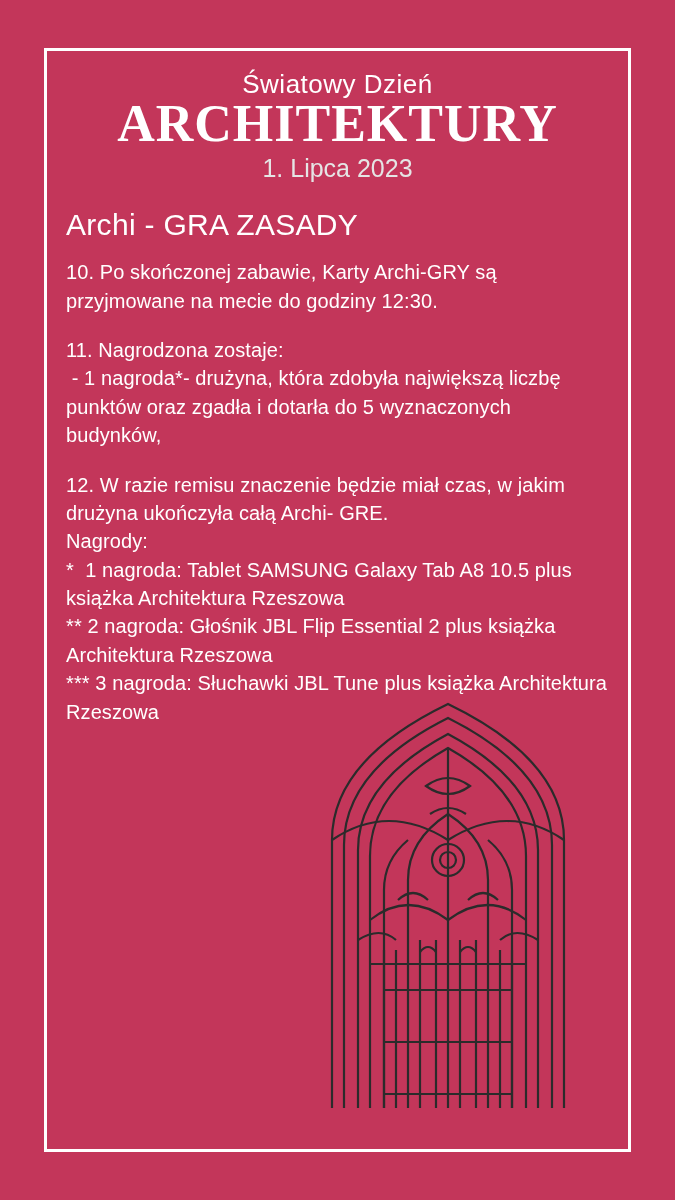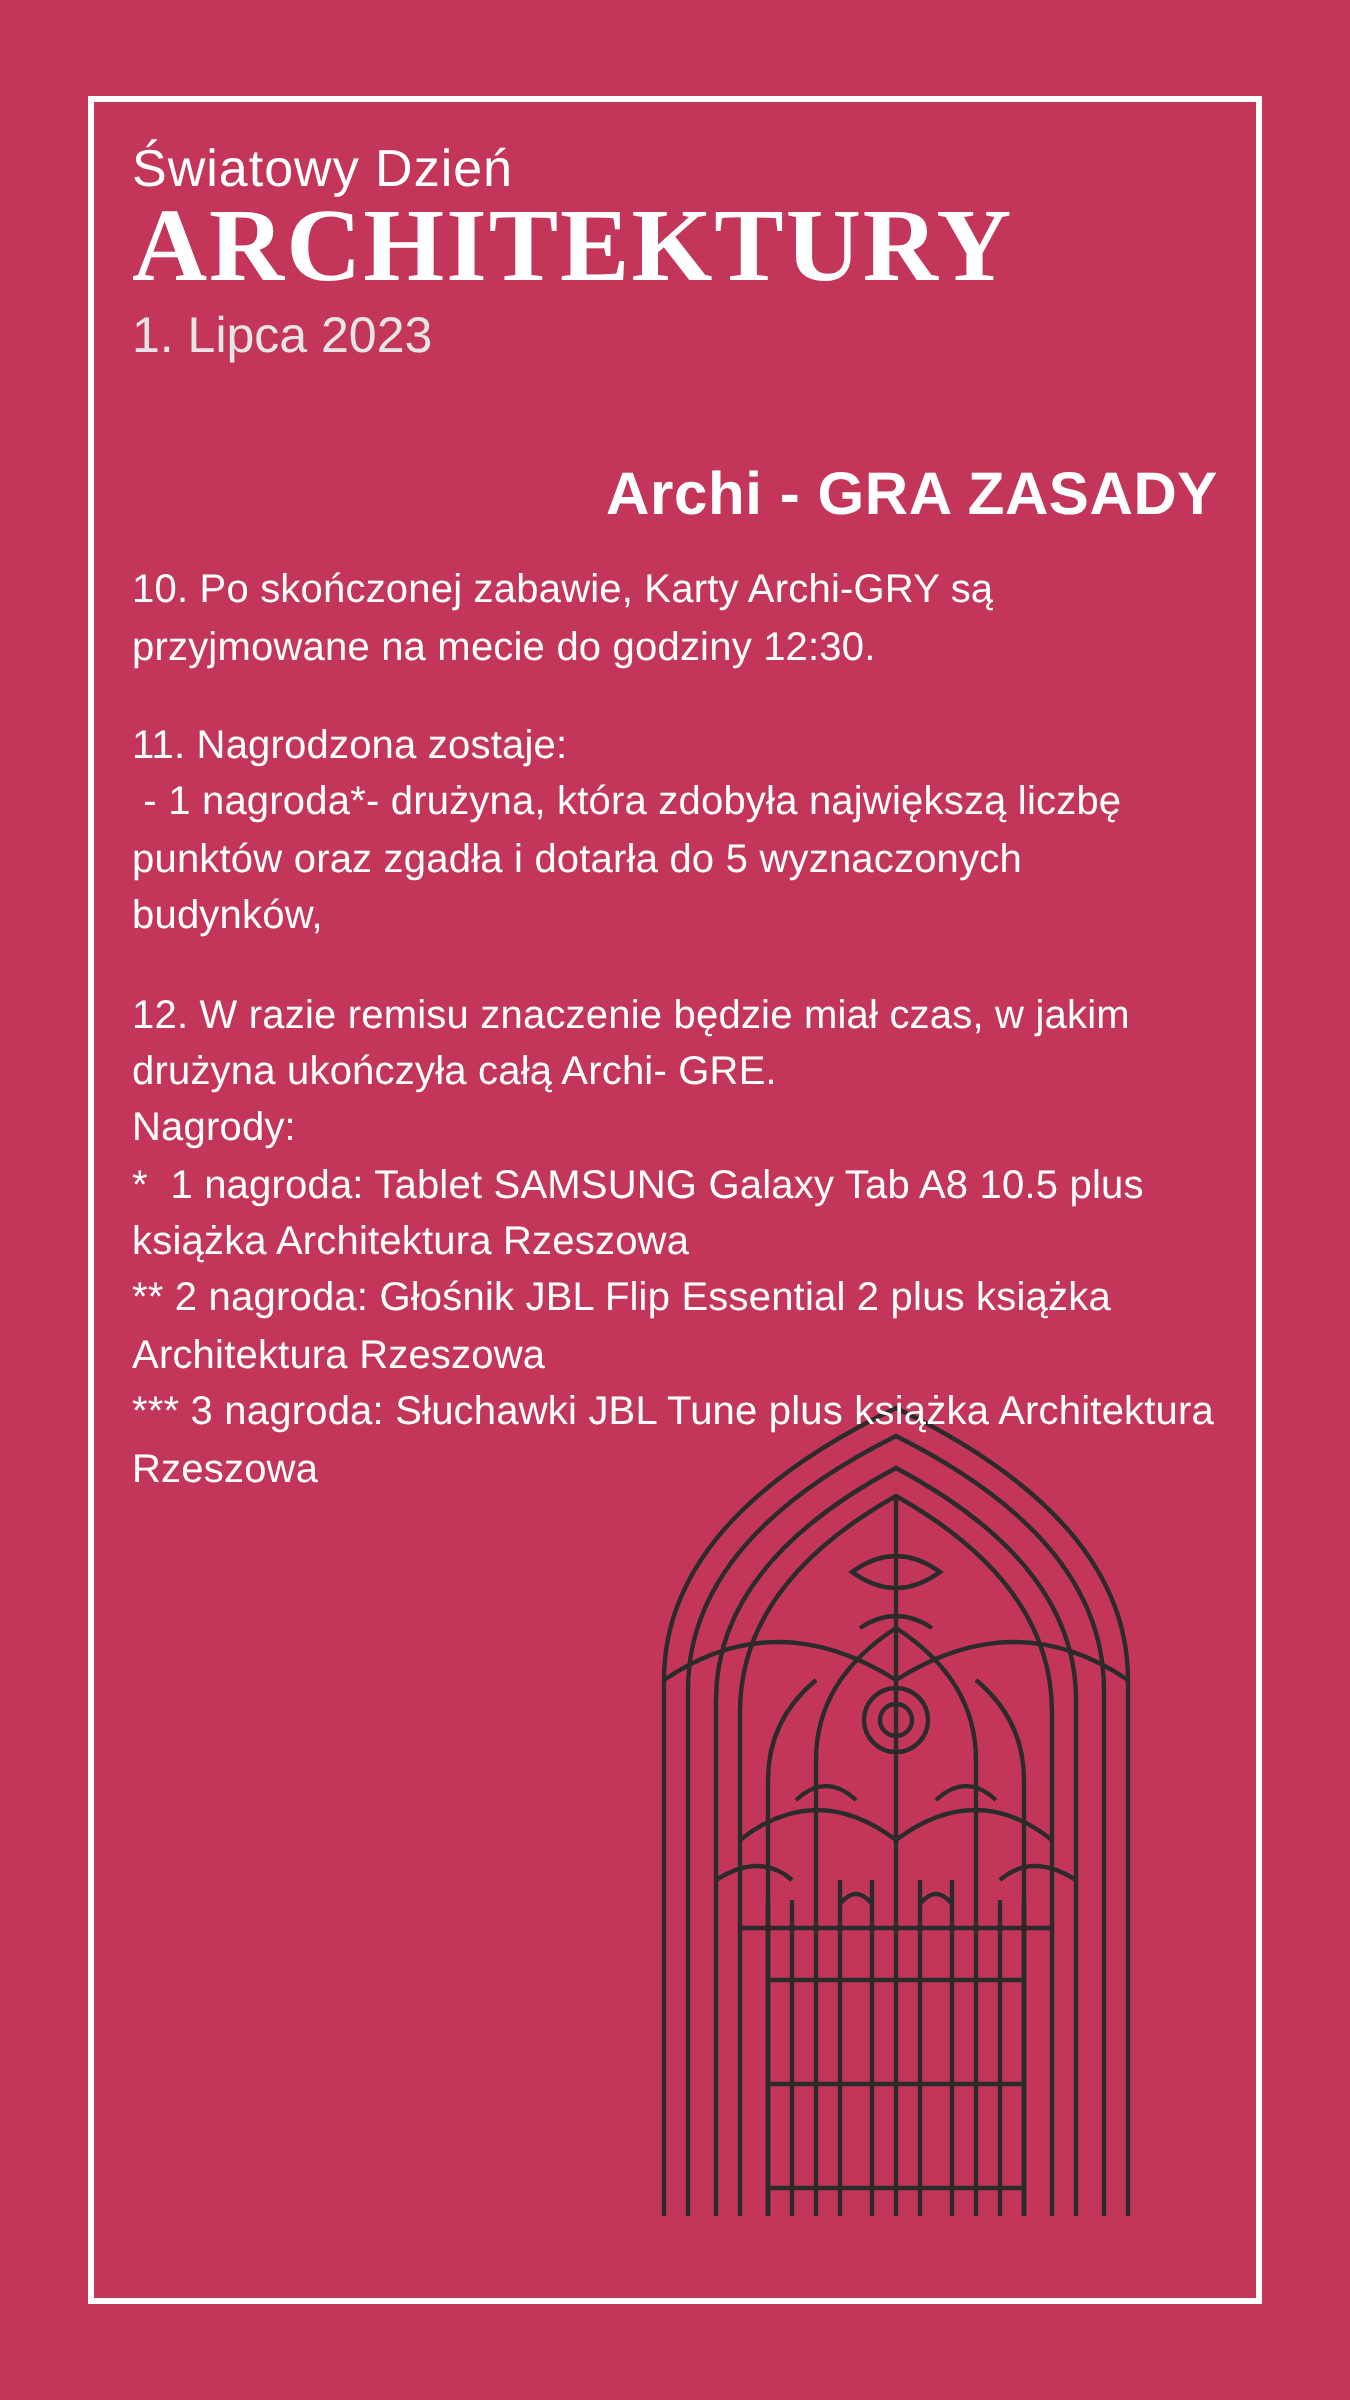--- a/index.html
+++ b/index.html
@@ -34,20 +34,21 @@
     position: absolute;
     left: 66px;
     top: 62px;
     width: 543px;
     height: 1078px;
     box-sizing: border-box;
     color: #ffffff;
     z-index: 3;
   }
   .header {
+    text-align: center;
     margin-top: 8px;
   }
   .header .line-1 {
     font-size: 26px;
     letter-spacing: 0.5px;
     color: #ffffff;
     font-family: "Liberation Sans", sans-serif;
     font-weight: 400;
     line-height: 1.1;
   }
@@ -60,26 +61,25 @@
     line-height: 1.05;
     margin-top: -2px;
   }
   .header .line-3 {
     font-size: 25px;
     color: #e5e5e5;
     margin-top: 2px;
     line-height: 1.2;
   }
   .subtitle {
-    text-align: right;
+    text-align: left;
     font-size: 30px;
-    margin-top: 48px;
+    margin-top: 25px;
     margin-bottom: 16px;
     letter-spacing: 0.3px;
-    font-weight: bold;
   }
   .body-text {
     font-size: 20px;
     line-height: 1.42;
     letter-spacing: 0.1px;
   }
   .para {
     margin: 0 0 21px 0;
     white-space: pre-wrap;
   }

